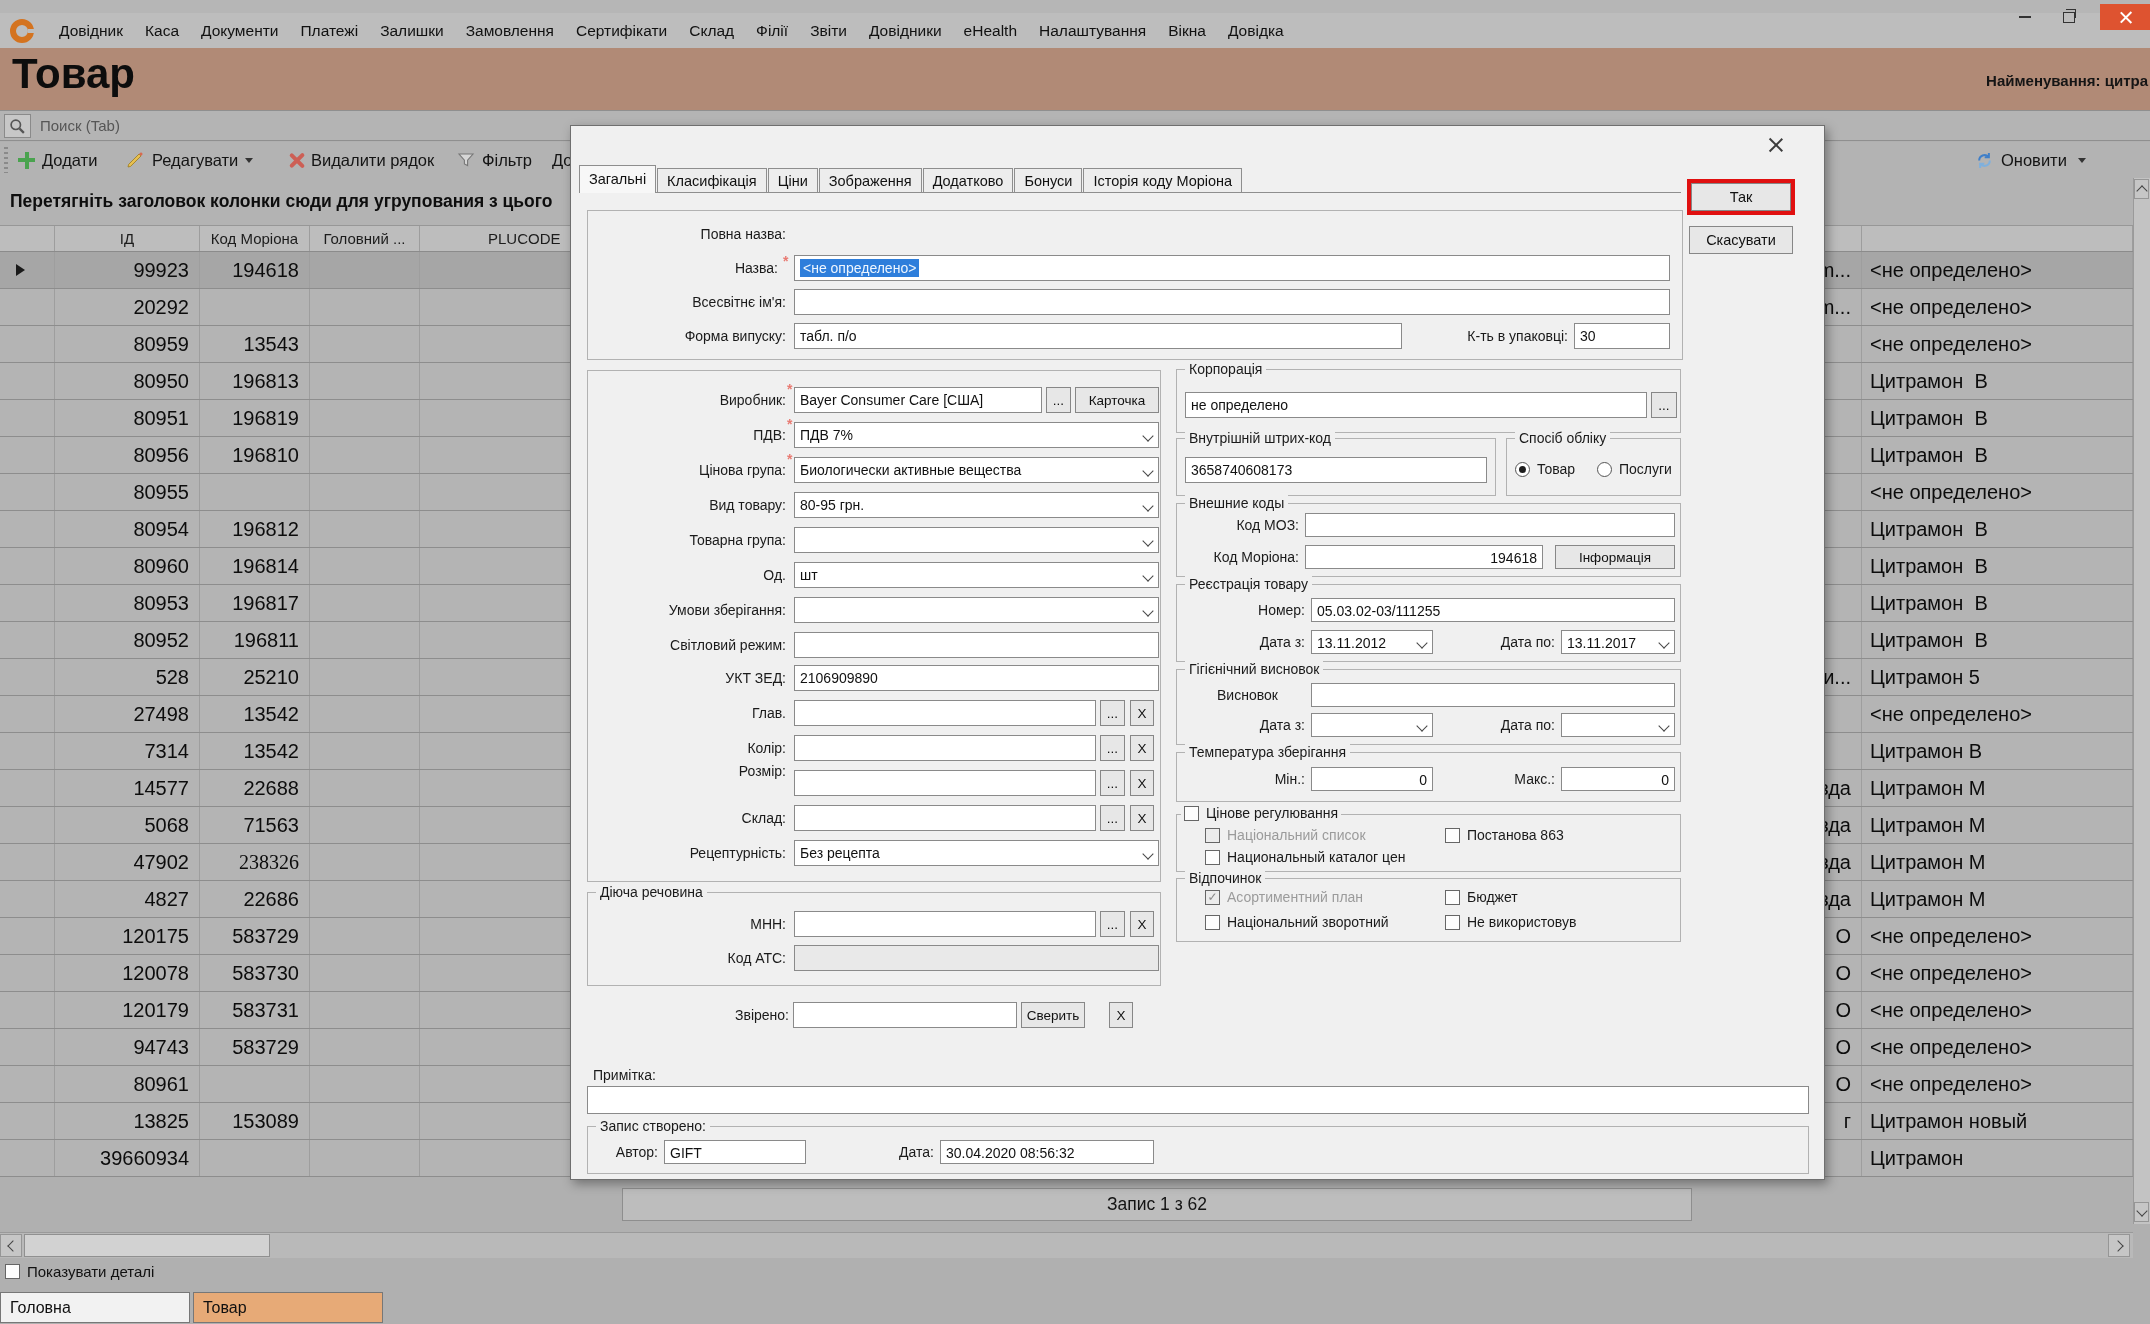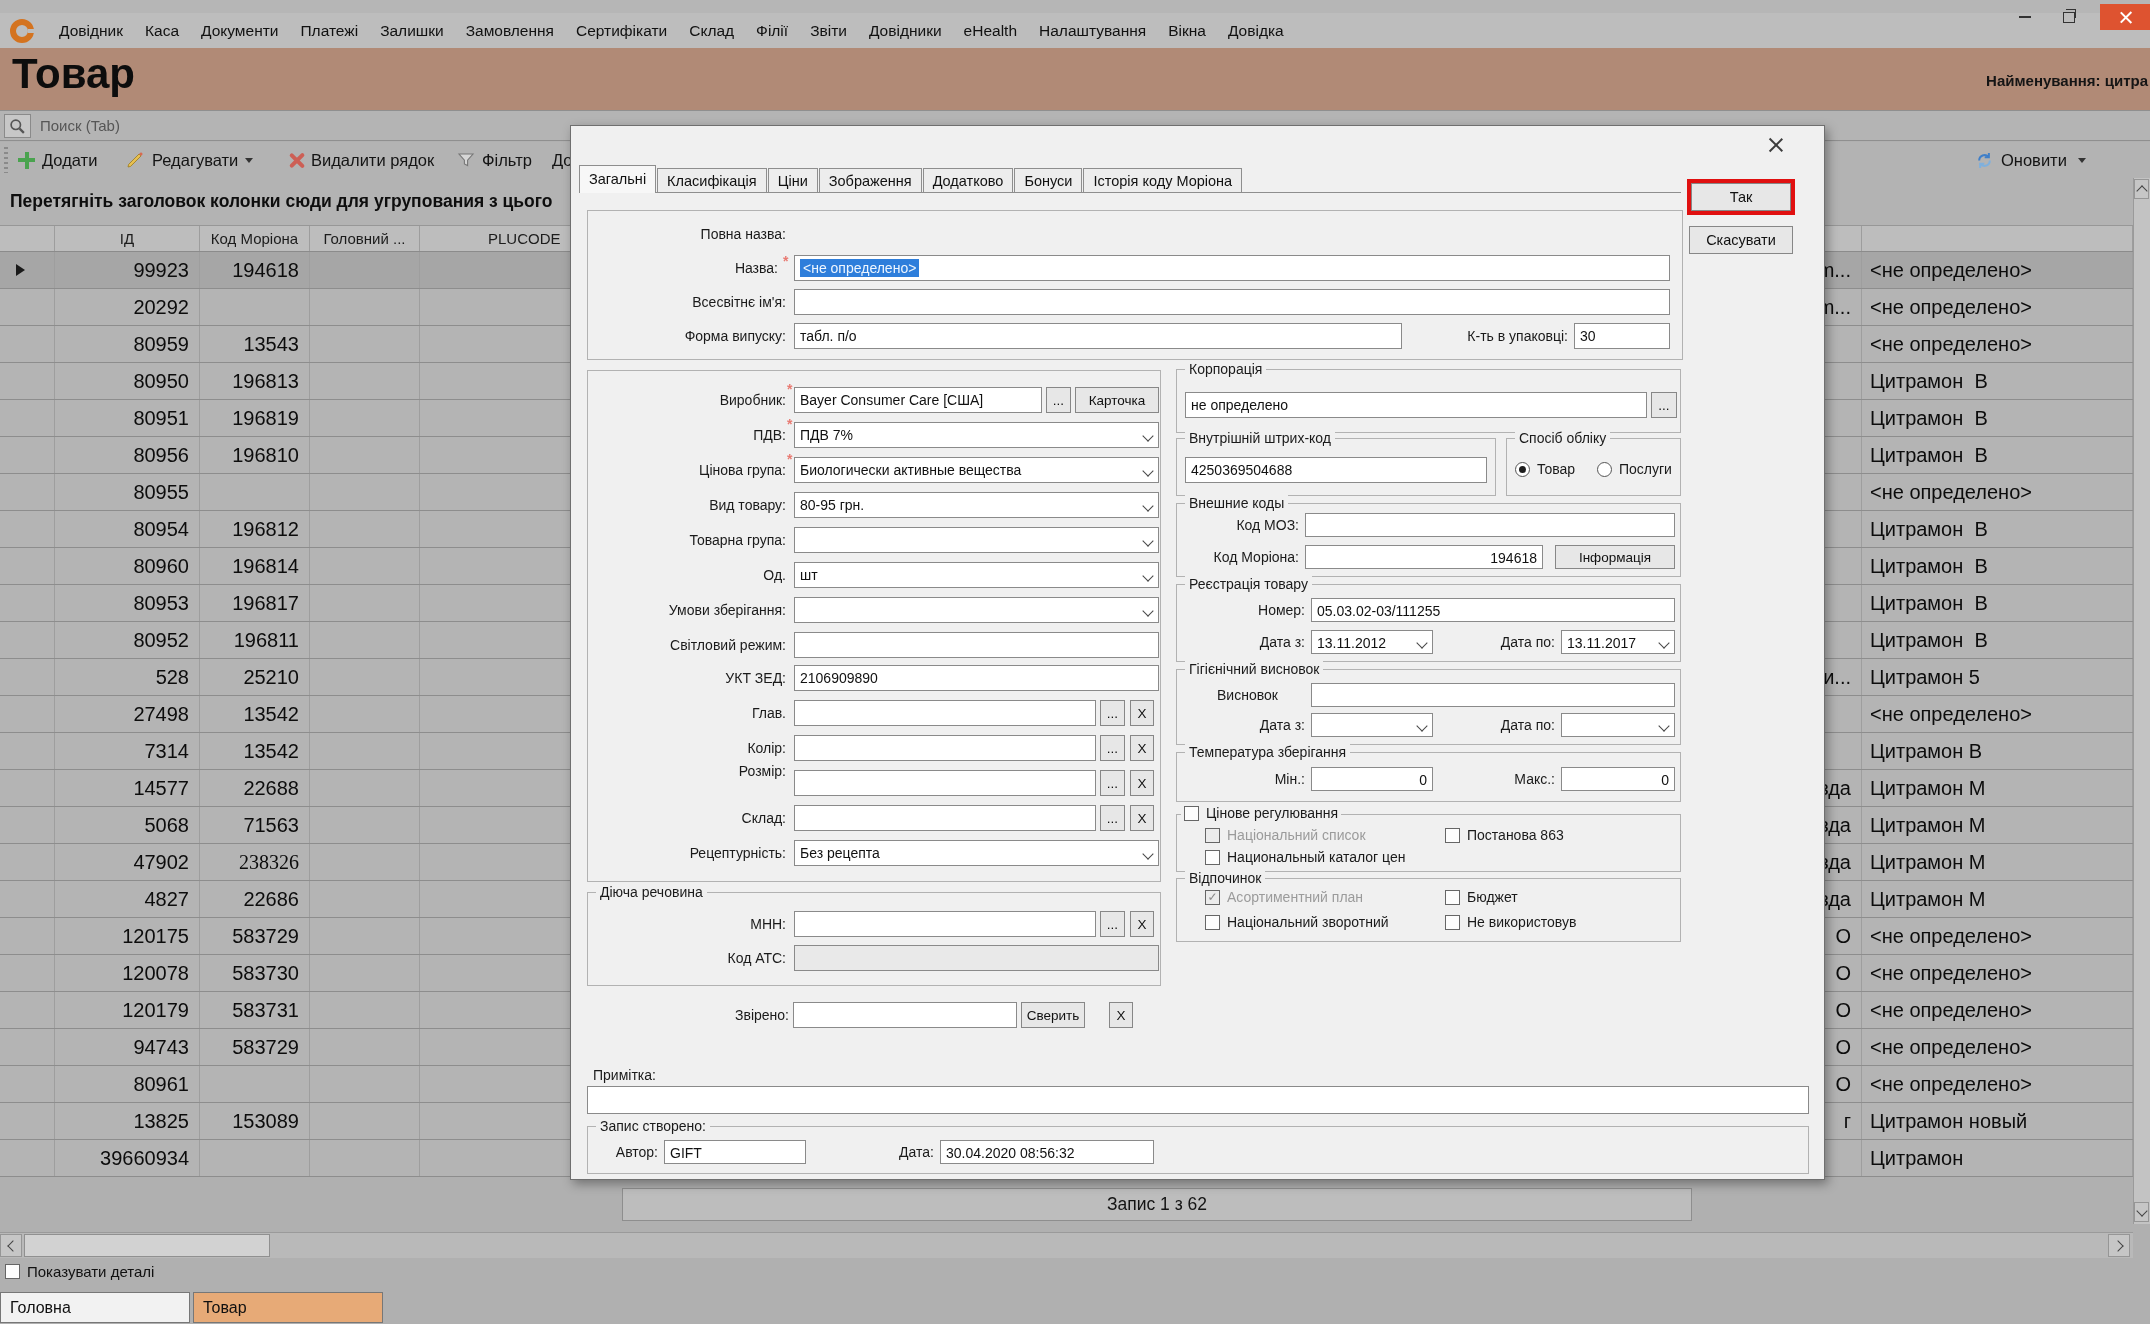--- a/index.html
+++ b/index.html
@@ -584,21 +584,21 @@
     <div class="sbtn" style="left:538px;top:876px;width:24px;height:26px;">X</div>
 
     <div class="grp" style="left:605px;top:243px;width:505px;height:64px;">
       <span class="gt">Корпорація</span>
       <div class="tb" style="left:8px;top:22px;width:462px;height:26px;">не определено</div>
       <div class="sbtn" style="left:474px;top:22px;width:26px;height:26px;">...</div>
     </div>
 
     <div class="grp" style="left:605px;top:312px;width:320px;height:58px;">
       <span class="gt gtwide">Внутрішній штрих-код</span>
-      <div class="tb" style="left:8px;top:18px;width:302px;height:26px;">4250369504688</div>
+      <div class="tb" style="left:8px;top:18px;width:302px;height:26px;">3658740608173</div>
     </div>
 
     <div class="grp" style="left:935px;top:312px;width:175px;height:58px;">
       <span class="gt">Спосіб обліку</span>
       <div class="cb" style="left:8px;top:22px;">
           <span class="rad sel"></span>
           <span>Товар</span>
         </div>
       <div class="cb" style="left:90px;top:22px;">
           <span class="rad"></span>

